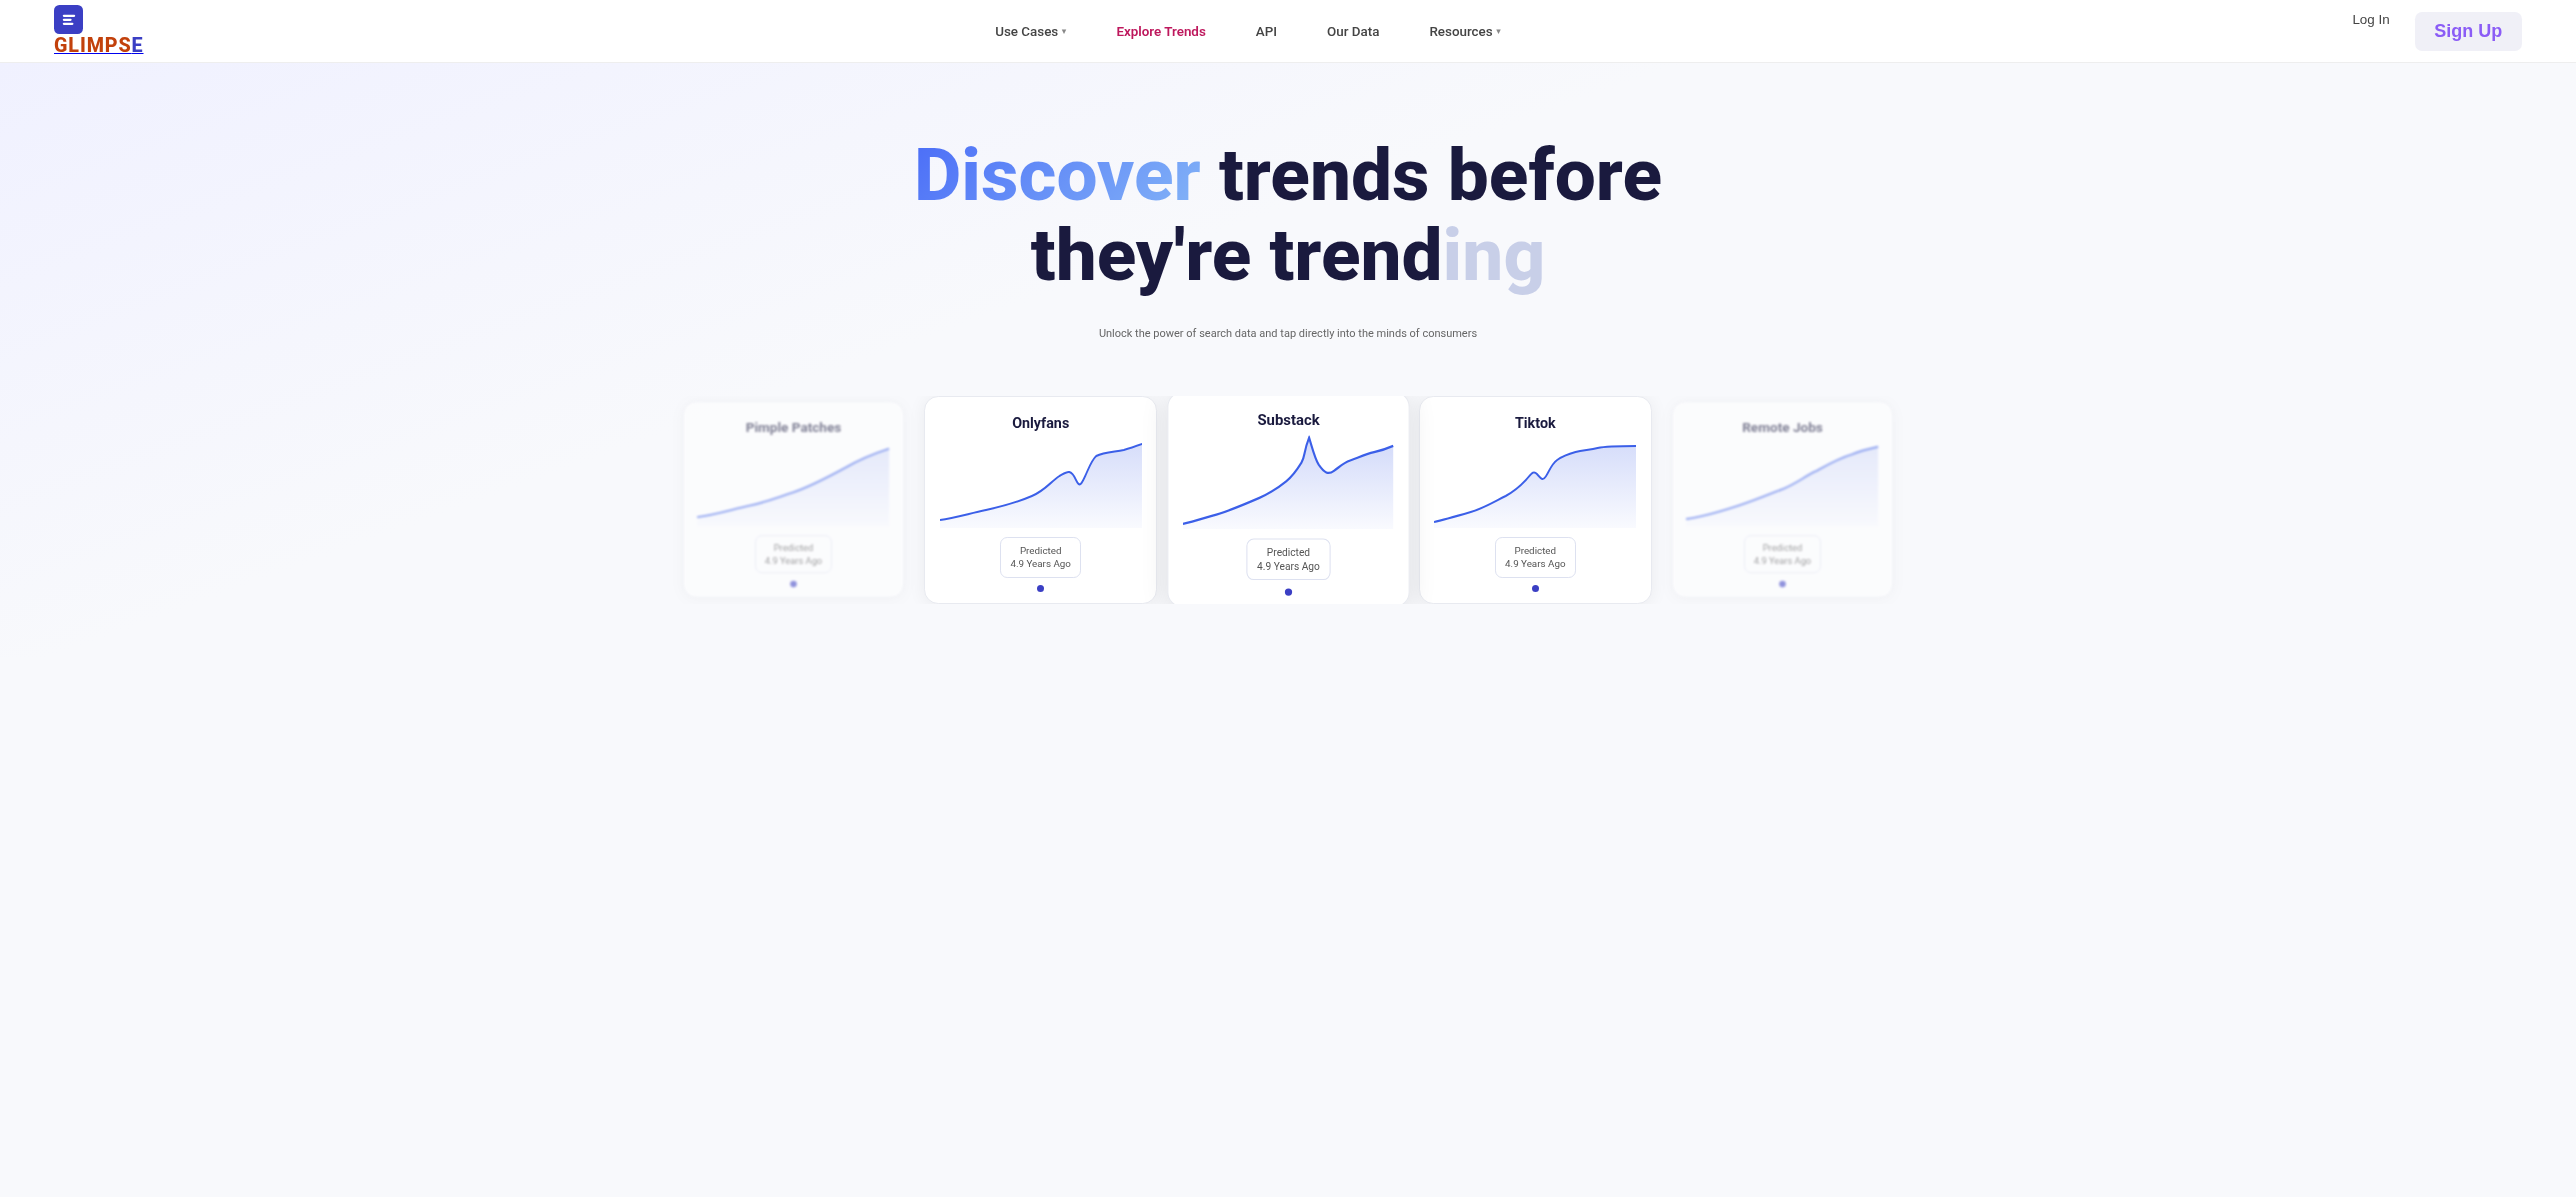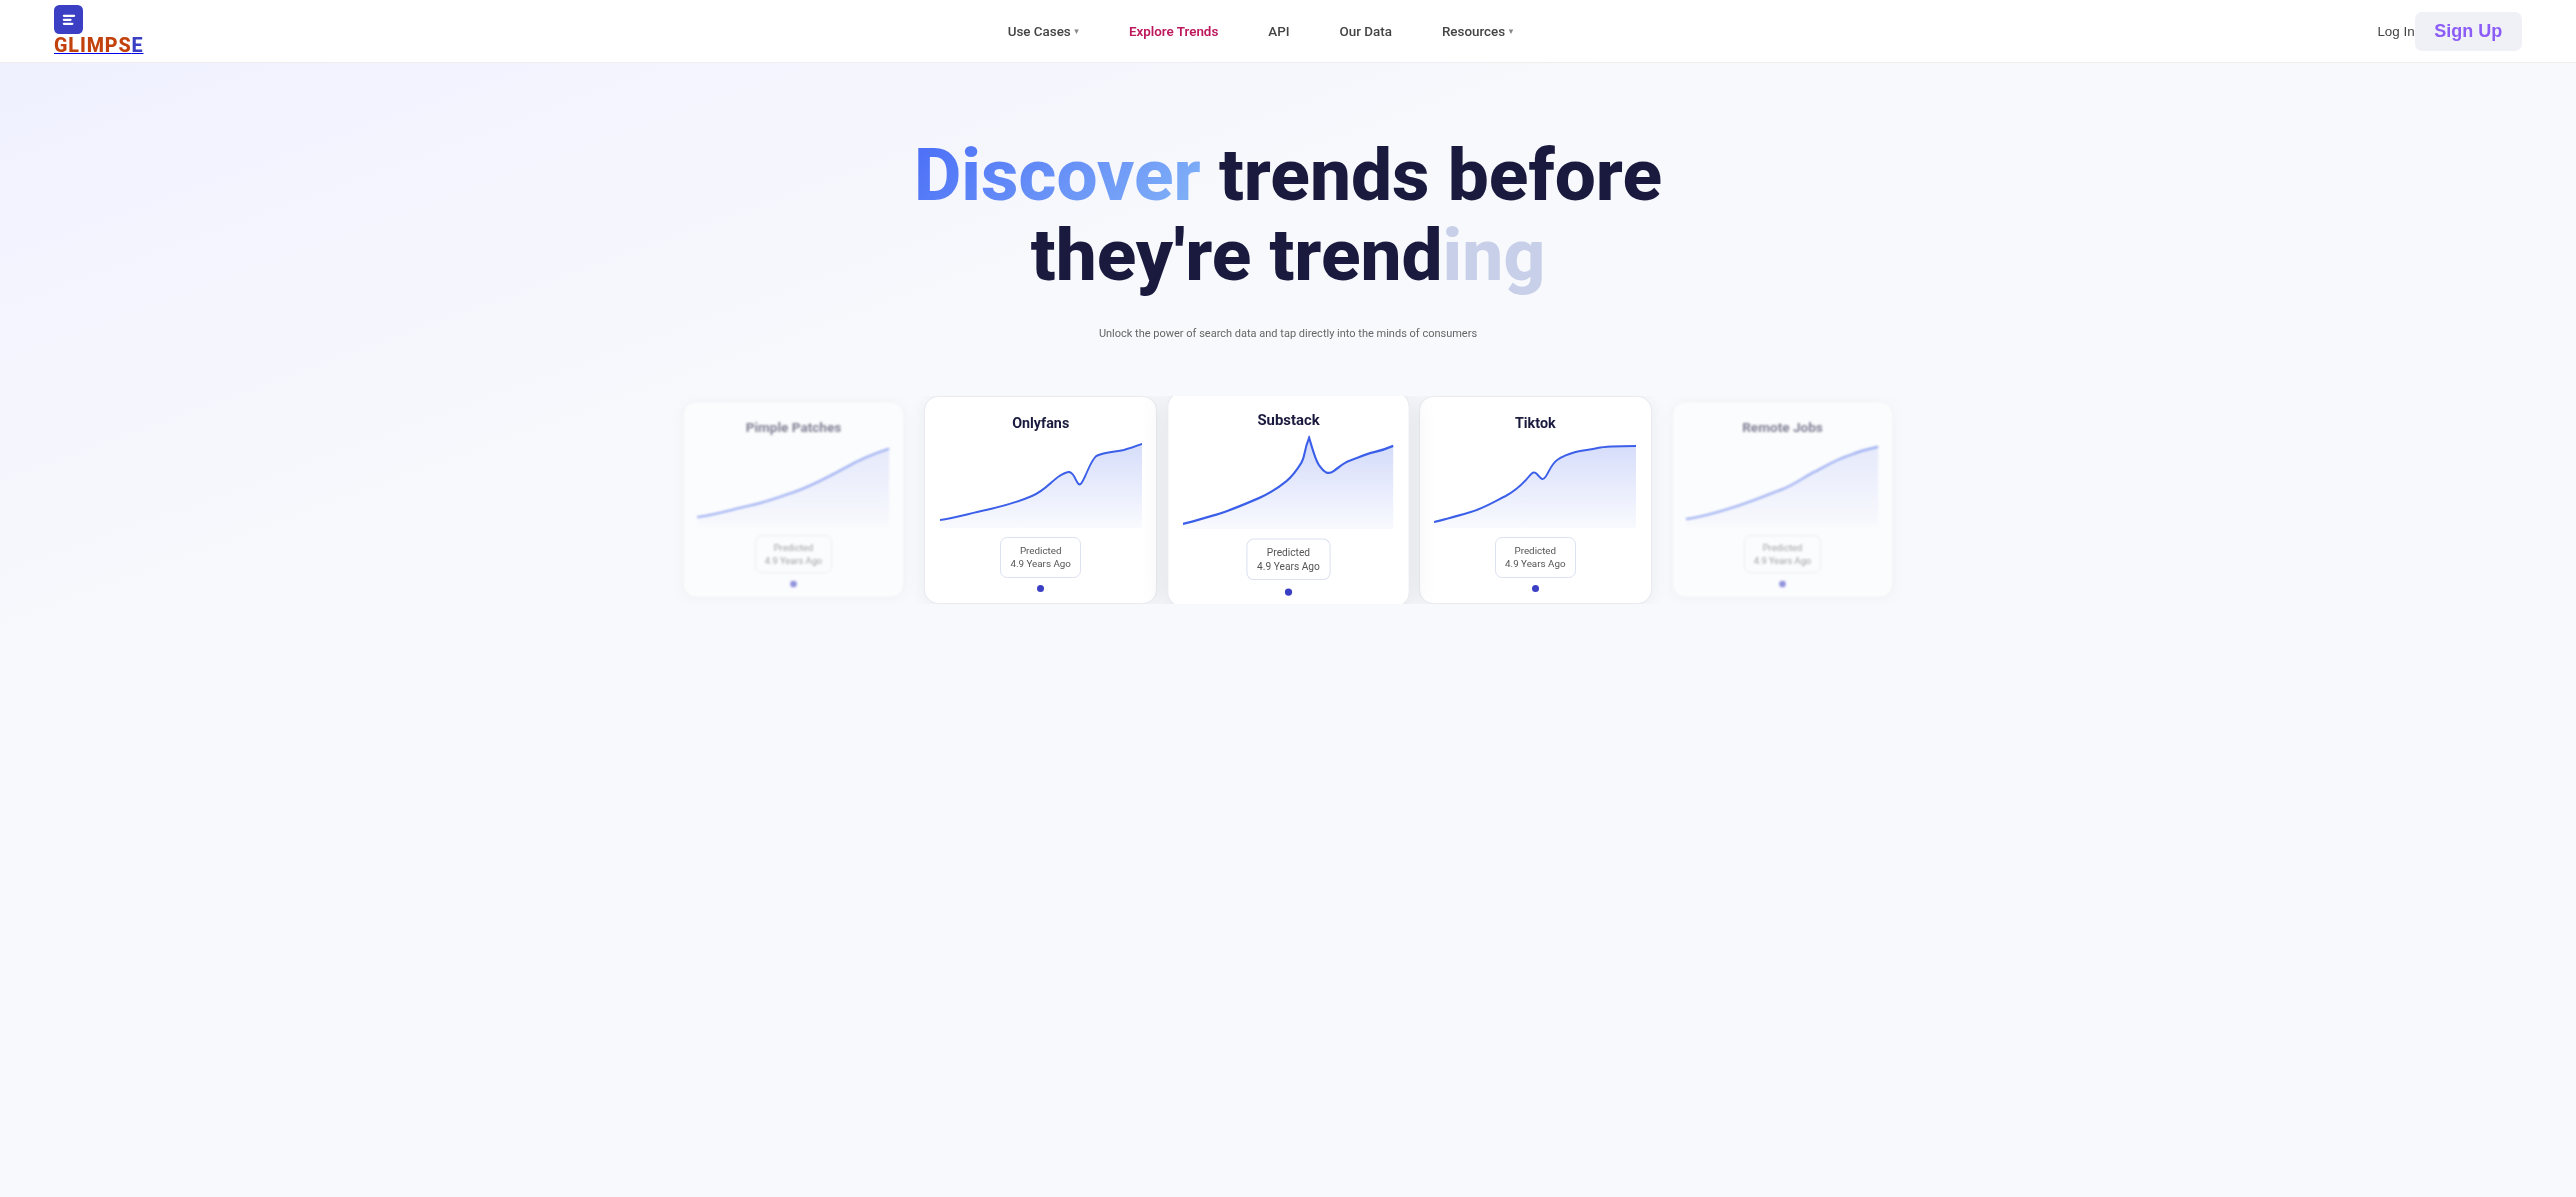--- a/index.html
+++ b/index.html
@@ -70,22 +70,22 @@
       font-weight: 600;
     }
 
     .chevron {
       font-size: 9px;
       color: #888;
     }
 
     .nav-actions {
       display: flex;
-      align-items: center;
-      gap: 0;
+      align-items: flex-start;
+      gap: 25px;
     }
 
     .btn-login {
       background: none;
       border: none;
       font-size: 13.4px;
       font-weight: 500;
       color: #444;
       cursor: pointer;
     }

